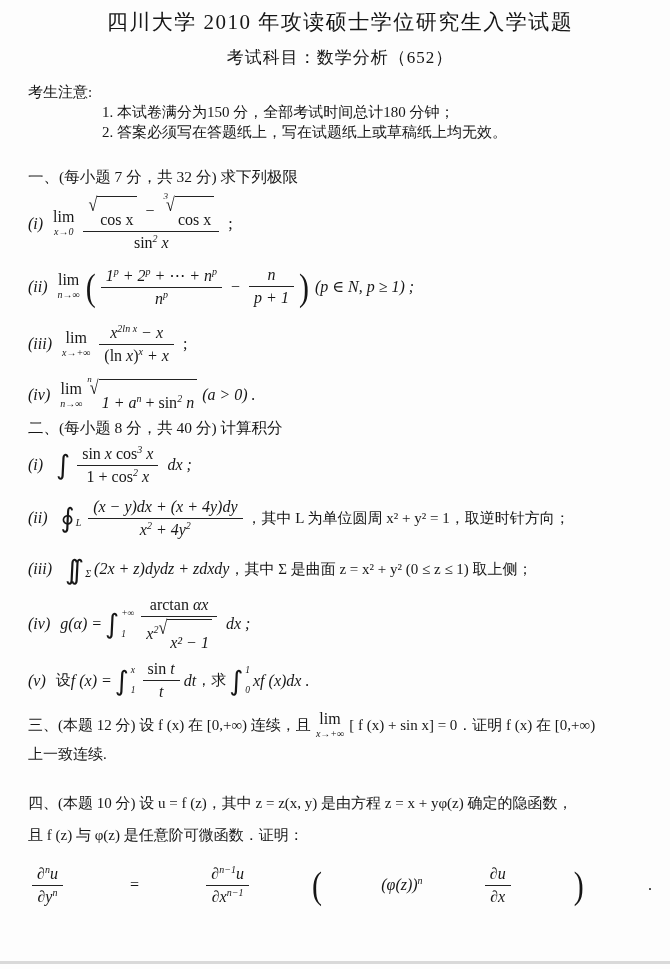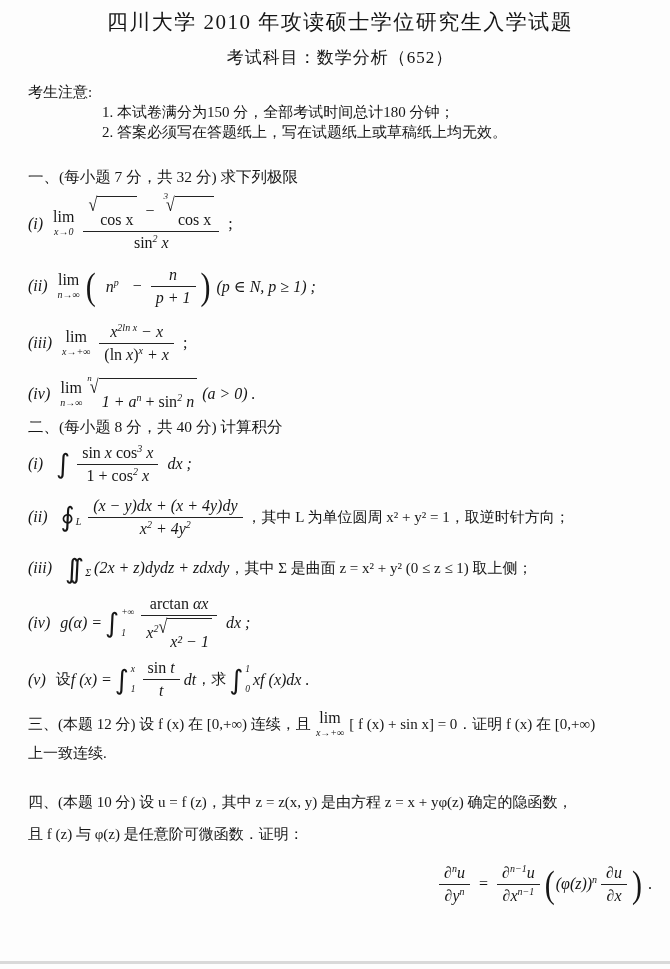--- a/index.html
+++ b/index.html
@@ -10,21 +10,21 @@
     padding:8px 18px 0 28px;
   }
   .title { text-align:center; font-size:21px; font-weight:400; letter-spacing:1.5px; }
   .subject { text-align:center; font-size:17px; font-weight:400; letter-spacing:1px; margin-top:10px; }
   .notice-label { font-size:15px; margin-top:14px; }
   .notice-item { font-size:15px; margin-left:74px; line-height:1.35; }
   .heading { font-size:15.5px; }
   .para { font-size:15px; line-height:1.5; }
 
   .qrow { display:flex; align-items:center; font-size:16px; white-space:nowrap; }
-  .center-row { justify-content:flex-end; }
+  .center-row { justify-content:space-between; }
   .qlabel { font-style:italic; margin-right:10px; }
   .cjk { font-size:15px; }
 
   .mt4{margin-top:4px}.mt6{margin-top:6px}.mt8{margin-top:8px}.mt10{margin-top:10px}
   .mt12{margin-top:12px}.mt14{margin-top:14px}.mt16{margin-top:16px}.mt18{margin-top:18px}
   .mt24{margin-top:24px}.mt26{margin-top:26px}
 
   .lim { display:inline-flex; flex-direction:column; align-items:center; line-height:1.05; margin-right:5px; }
   .lim-op { font-style:normal; }
   .lim-sub { font-size:10px; font-style:italic; margin-top:1px; }
@@ -90,20 +90,21 @@
 </div>
 
 <div class="qrow mt14">
   <span class="qlabel">(ii)</span>
   <span class="lim">
     <span class="lim-op">lim</span>
     <span class="lim-sub">n→∞</span>
   </span>
   <span class="bp">(</span>
   <span class="frac">
+    <span class="fnum"><span class="t-it">1</span><span class="t-sup">p</span><span class="t-it"> + 2</span><span class="t-sup">p</span><span class="t-it"> + ⋯ + n</span><span class="t-sup">p</span></span>
     <span class="fden"><span class="t-it">n</span><span class="t-sup">p</span></span>
   </span>
   <span class="t-rm mx">−</span>
   <span class="frac">
     <span class="fnum t-it">n</span>
     <span class="fden t-it">p + 1</span>
   </span>
   <span class="bp">)</span>
   <span class="tail t-it">(p ∈ N, p ≥ 1) ;</span>
 </div>

